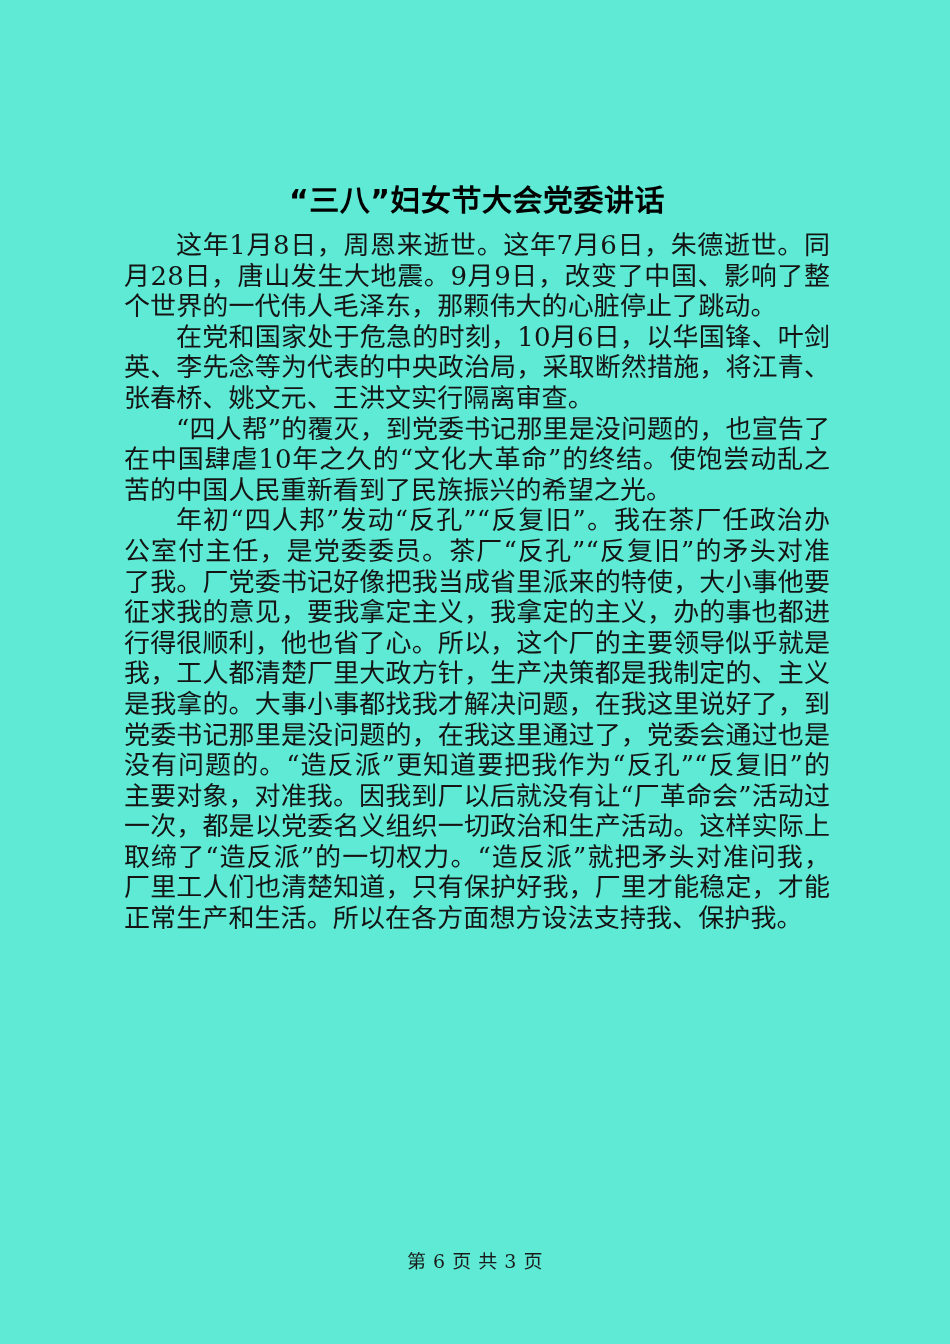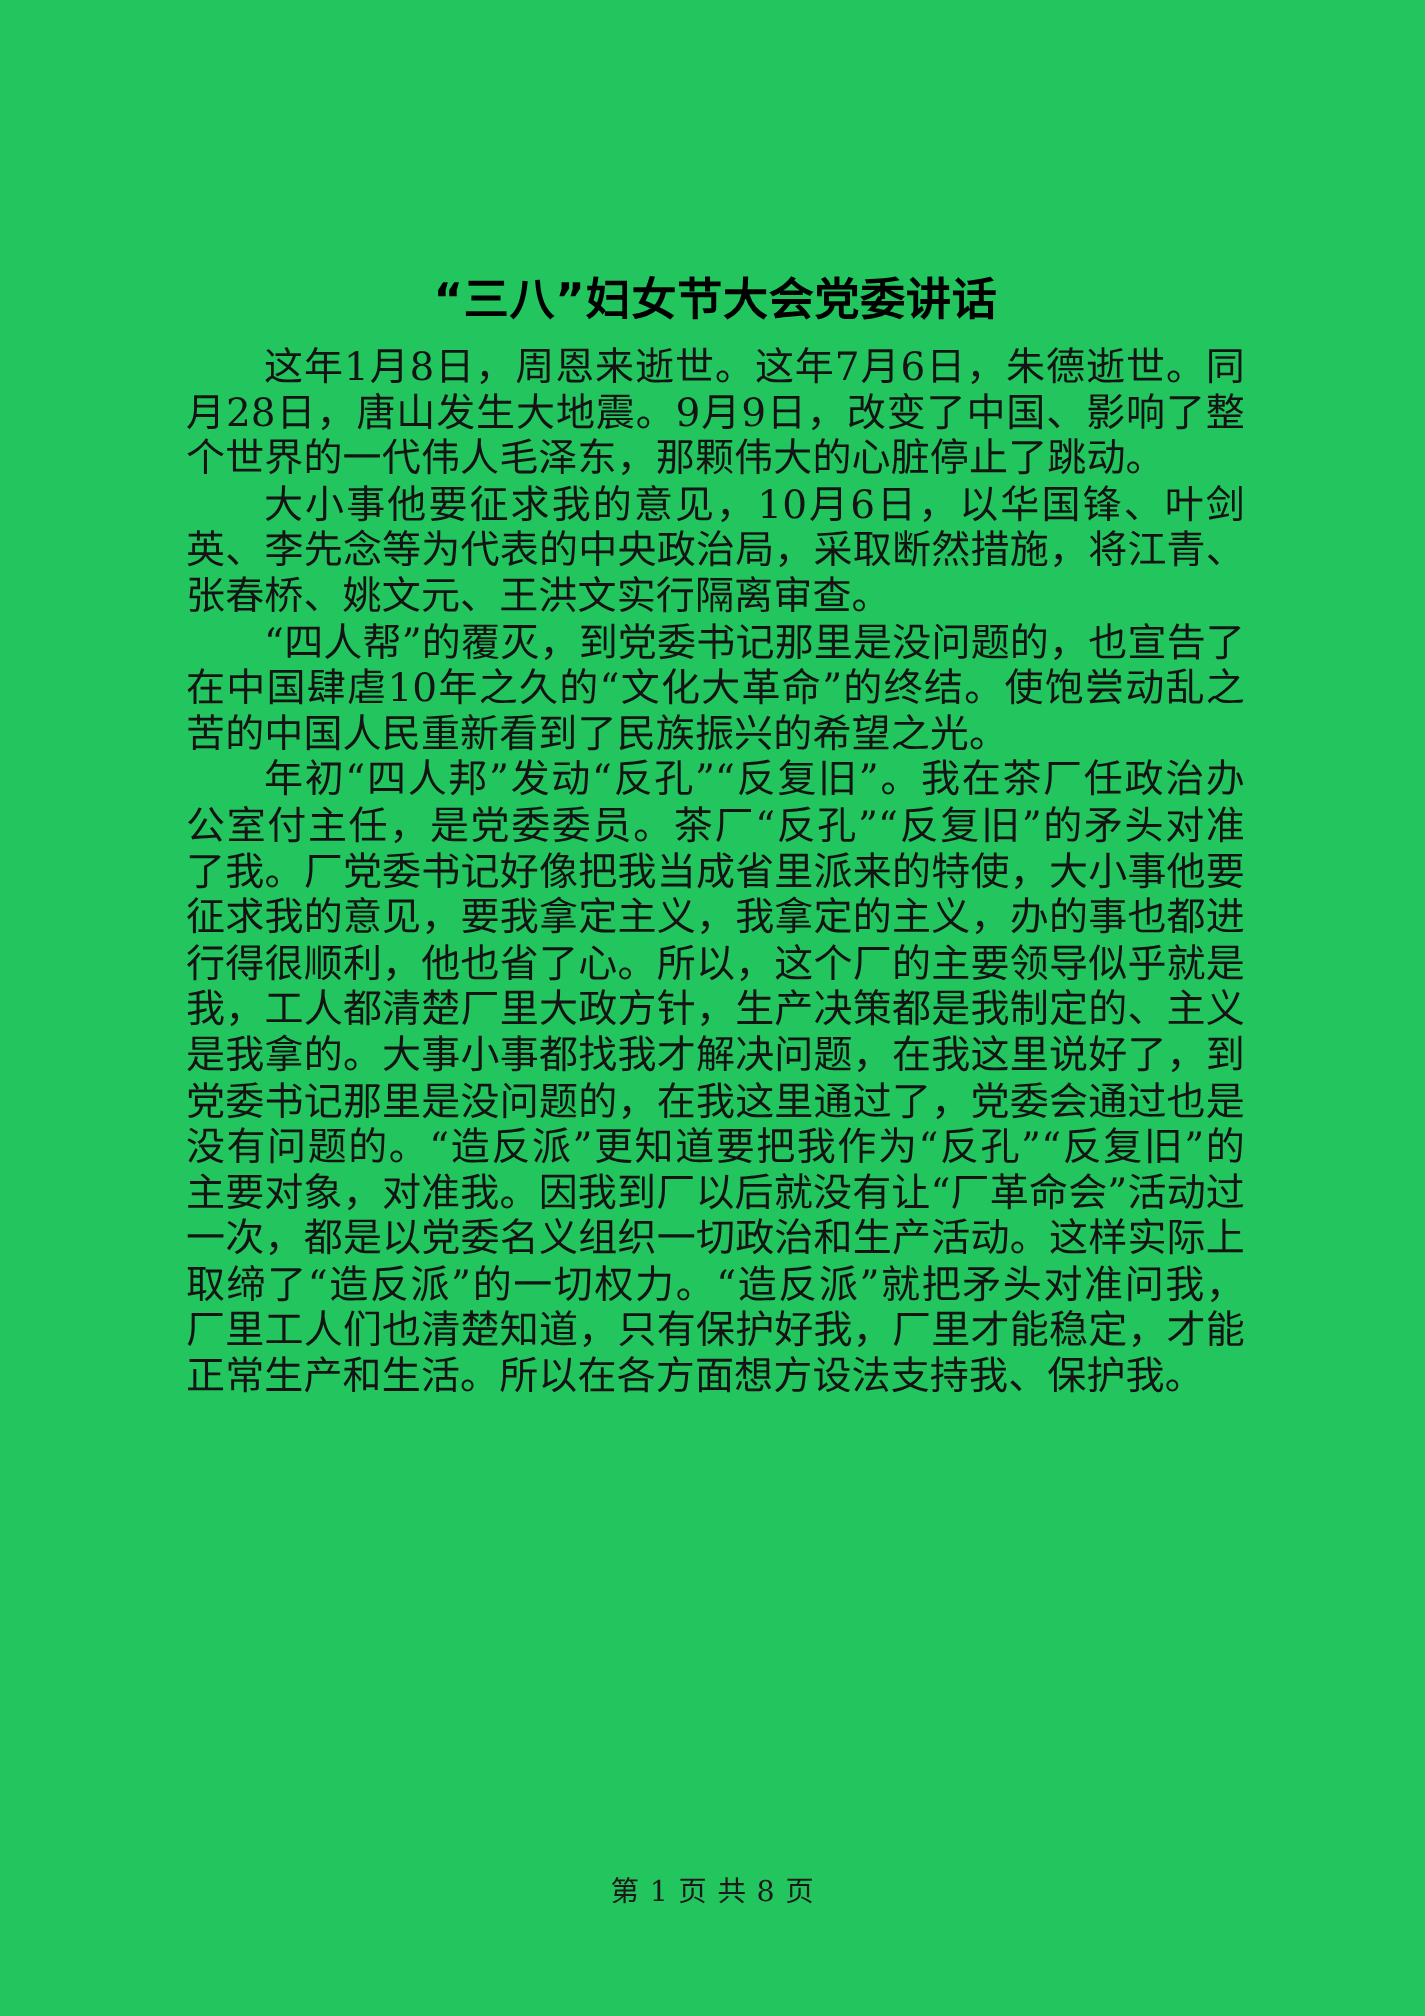--- a/index.html
+++ b/index.html
@@ -6,21 +6,21 @@
   html, body {
     margin: 0;
     padding: 0;
     background: #ffffff;
   }
 
   .page {
     position: relative;
     width: 950px;
     height: 1344px;
-    background: #22c55e;
+    background: #5eead4;
     margin: 0 auto;
     overflow: hidden;
     box-sizing: border-box;
   }
 
   .doc-body {
     position: absolute;
     left: 124px;
     top: 0;
     width: 706px;
@@ -74,23 +74,23 @@
 
 <div class="page">
 
   <div class="doc-body">
 
     <h1 class="doc-title">“三八”妇女节大会党委讲话</h1>
 
     <p class="para">这年1月8日，周恩来逝世。这年7月6日，朱德逝世。同月28日，唐山发生大地震。9月9日，改变了中国、影响了整个世界的一代伟人毛泽东，那颗伟大的心脏停止了跳动。</p>
 
 
-    <p class="para">大小事他要征求我的意见，10月6日，以华国锋、叶剑英、李先念等为代表的中央政治局，采取断然措施，将江青、张春桥、姚文元、王洪文实行隔离审查。</p>
+    <p class="para">在党和国家处于危急的时刻，10月6日，以华国锋、叶剑英、李先念等为代表的中央政治局，采取断然措施，将江青、张春桥、姚文元、王洪文实行隔离审查。</p>
 
     <p class="para">“四人帮”的覆灭，到党委书记那里是没问题的，也宣告了在中国肆虐10年之久的“文化大革命”的终结。使饱尝动乱之苦的中国人民重新看到了民族振兴的希望之光。</p>
 
     <p class="para">年初“四人邦”发动“反孔”“反复旧”。我在茶厂任政治办公室付主任，是党委委员。茶厂“反孔”“反复旧”的矛头对准了我。厂党委书记好像把我当成省里派来的特使，大小事他要征求我的意见，要我拿定主义，我拿定的主义，办的事也都进行得很顺利，他也省了心。所以，这个厂的主要领导似乎就是我，工人都清楚厂里大政方针，生产决策都是我制定的、主义是我拿的。大事小事都找我才解决问题，在我这里说好了，到党委书记那里是没问题的，在我这里通过了，党委会通过也是没有问题的。“造反派”更知道要把我作为“反孔”“反复旧”的主要对象，对准我。因我到厂以后就没有让“厂革命会”活动过一次，都是以党委名义组织一切政治和生产活动。这样实际上取缔了“造反派”的一切权力。“造反派”就把矛头对准问我，厂里工人们也清楚知道，只有保护好我，厂里才能稳定，才能正常生产和生活。所以在各方面想方设法支持我、保护我。</p>
 
   </div>
 
-  <div class="footer">第 1 页  共 8 页</div>
+  <div class="footer">第 6 页  共 3 页</div>
 
 </div>
 
 </body></html>

